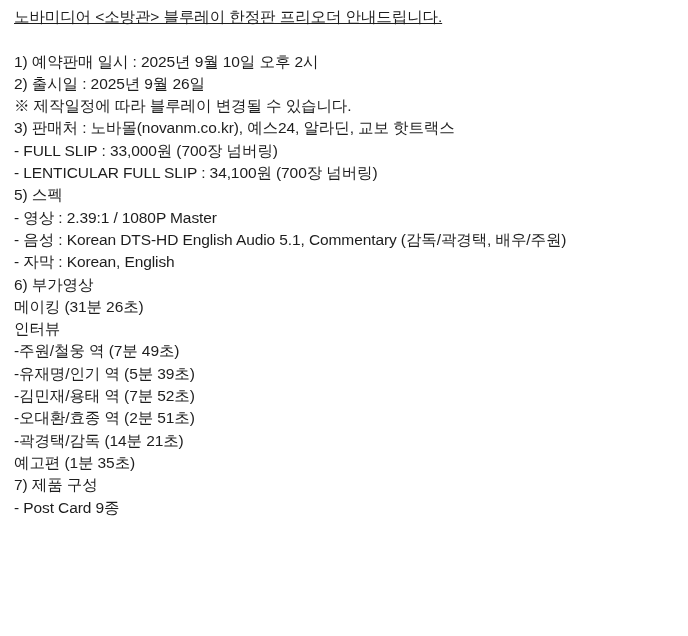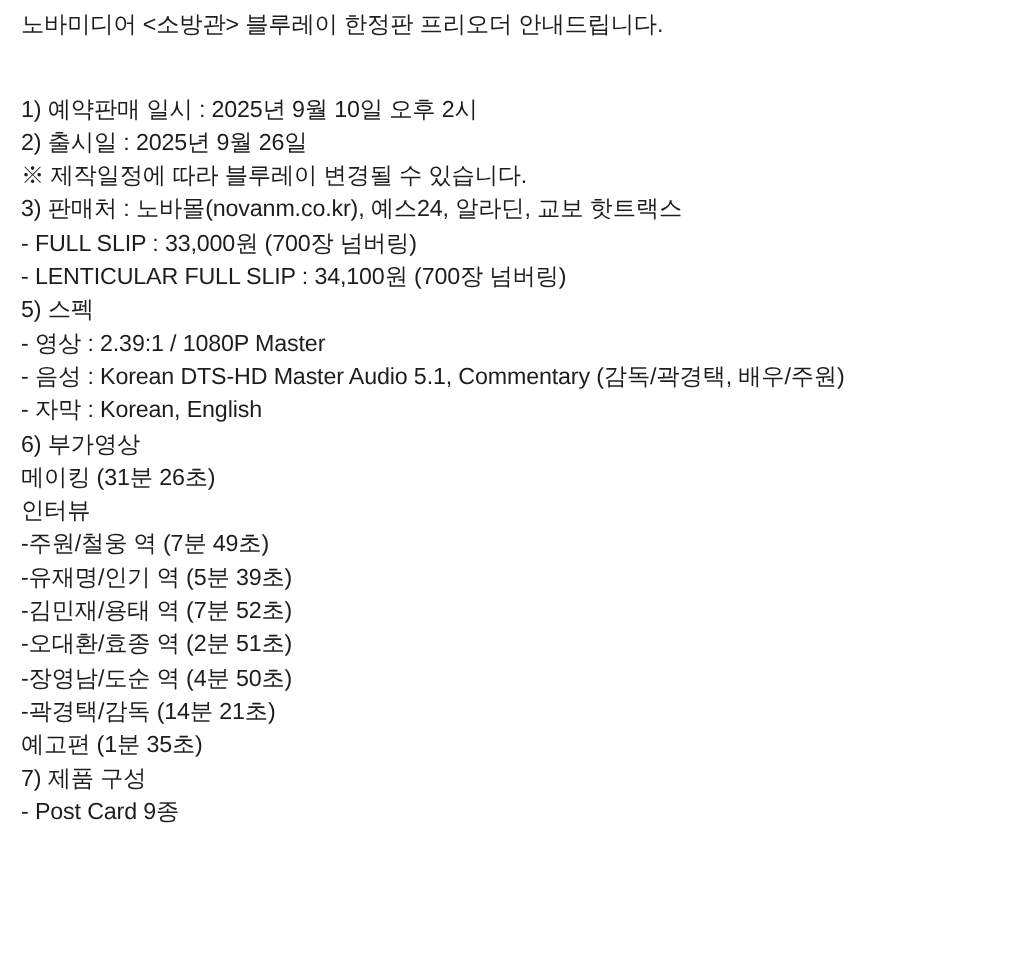--- a/index.html
+++ b/index.html
@@ -22,44 +22,44 @@
     font-size: 15.5px;
     line-height: 22.3px;
     white-space: pre-wrap;
     letter-spacing: -0.1px;
     color: #1d1d1d;
   }
   .line.blank {
     height: 22.3px;
   }
   .line.title {
-    margin-bottom: 12px;
+    margin-bottom: 0;
+    text-decoration: underline;
   }
 </style>
 </head>
 <body>
 
 <div id="doc">
     <div class="line title">노바미디어 &lt;소방관&gt; 블루레이 한정판 프리오더 안내드립니다.</div>
     <div class="line blank"></div>
     <div class="line">1) 예약판매 일시 : 2025년 9월 10일 오후 2시</div>
     <div class="line">2) 출시일 : 2025년 9월 26일</div>
     <div class="line">※ 제작일정에 따라 블루레이 변경될 수 있습니다.</div>
     <div class="line">3) 판매처 : 노바몰(novanm.co.kr), 예스24, 알라딘, 교보 핫트랙스</div>
     <div class="line">- FULL SLIP : 33,000원 (700장 넘버링)</div>
     <div class="line">- LENTICULAR FULL SLIP : 34,100원 (700장 넘버링)</div>
     <div class="line">5) 스펙</div>
     <div class="line">- 영상 : 2.39:1 / 1080P Master</div>
-    <div class="line">- 음성 : Korean DTS-HD Master Audio 5.1, Commentary (감독/곽경택, 배우/주원)</div>
+    <div class="line">- 음성 : Korean DTS-HD English Audio 5.1, Commentary (감독/곽경택, 배우/주원)</div>
     <div class="line">- 자막 : Korean, English</div>
     <div class="line">6) 부가영상</div>
     <div class="line">메이킹 (31분 26초)</div>
     <div class="line">인터뷰</div>
     <div class="line">-주원/철웅 역 (7분 49초)</div>
     <div class="line">-유재명/인기 역 (5분 39초)</div>
     <div class="line">-김민재/용태 역 (7분 52초)</div>
     <div class="line">-오대환/효종 역 (2분 51초)</div>
-    <div class="line">-장영남/도순 역 (4분 50초)</div>
     <div class="line">-곽경택/감독 (14분 21초)</div>
     <div class="line">예고편 (1분 35초)</div>
     <div class="line">7) 제품 구성</div>
     <div class="line">- Post Card 9종</div>
   </div>
 
 </body></html>

